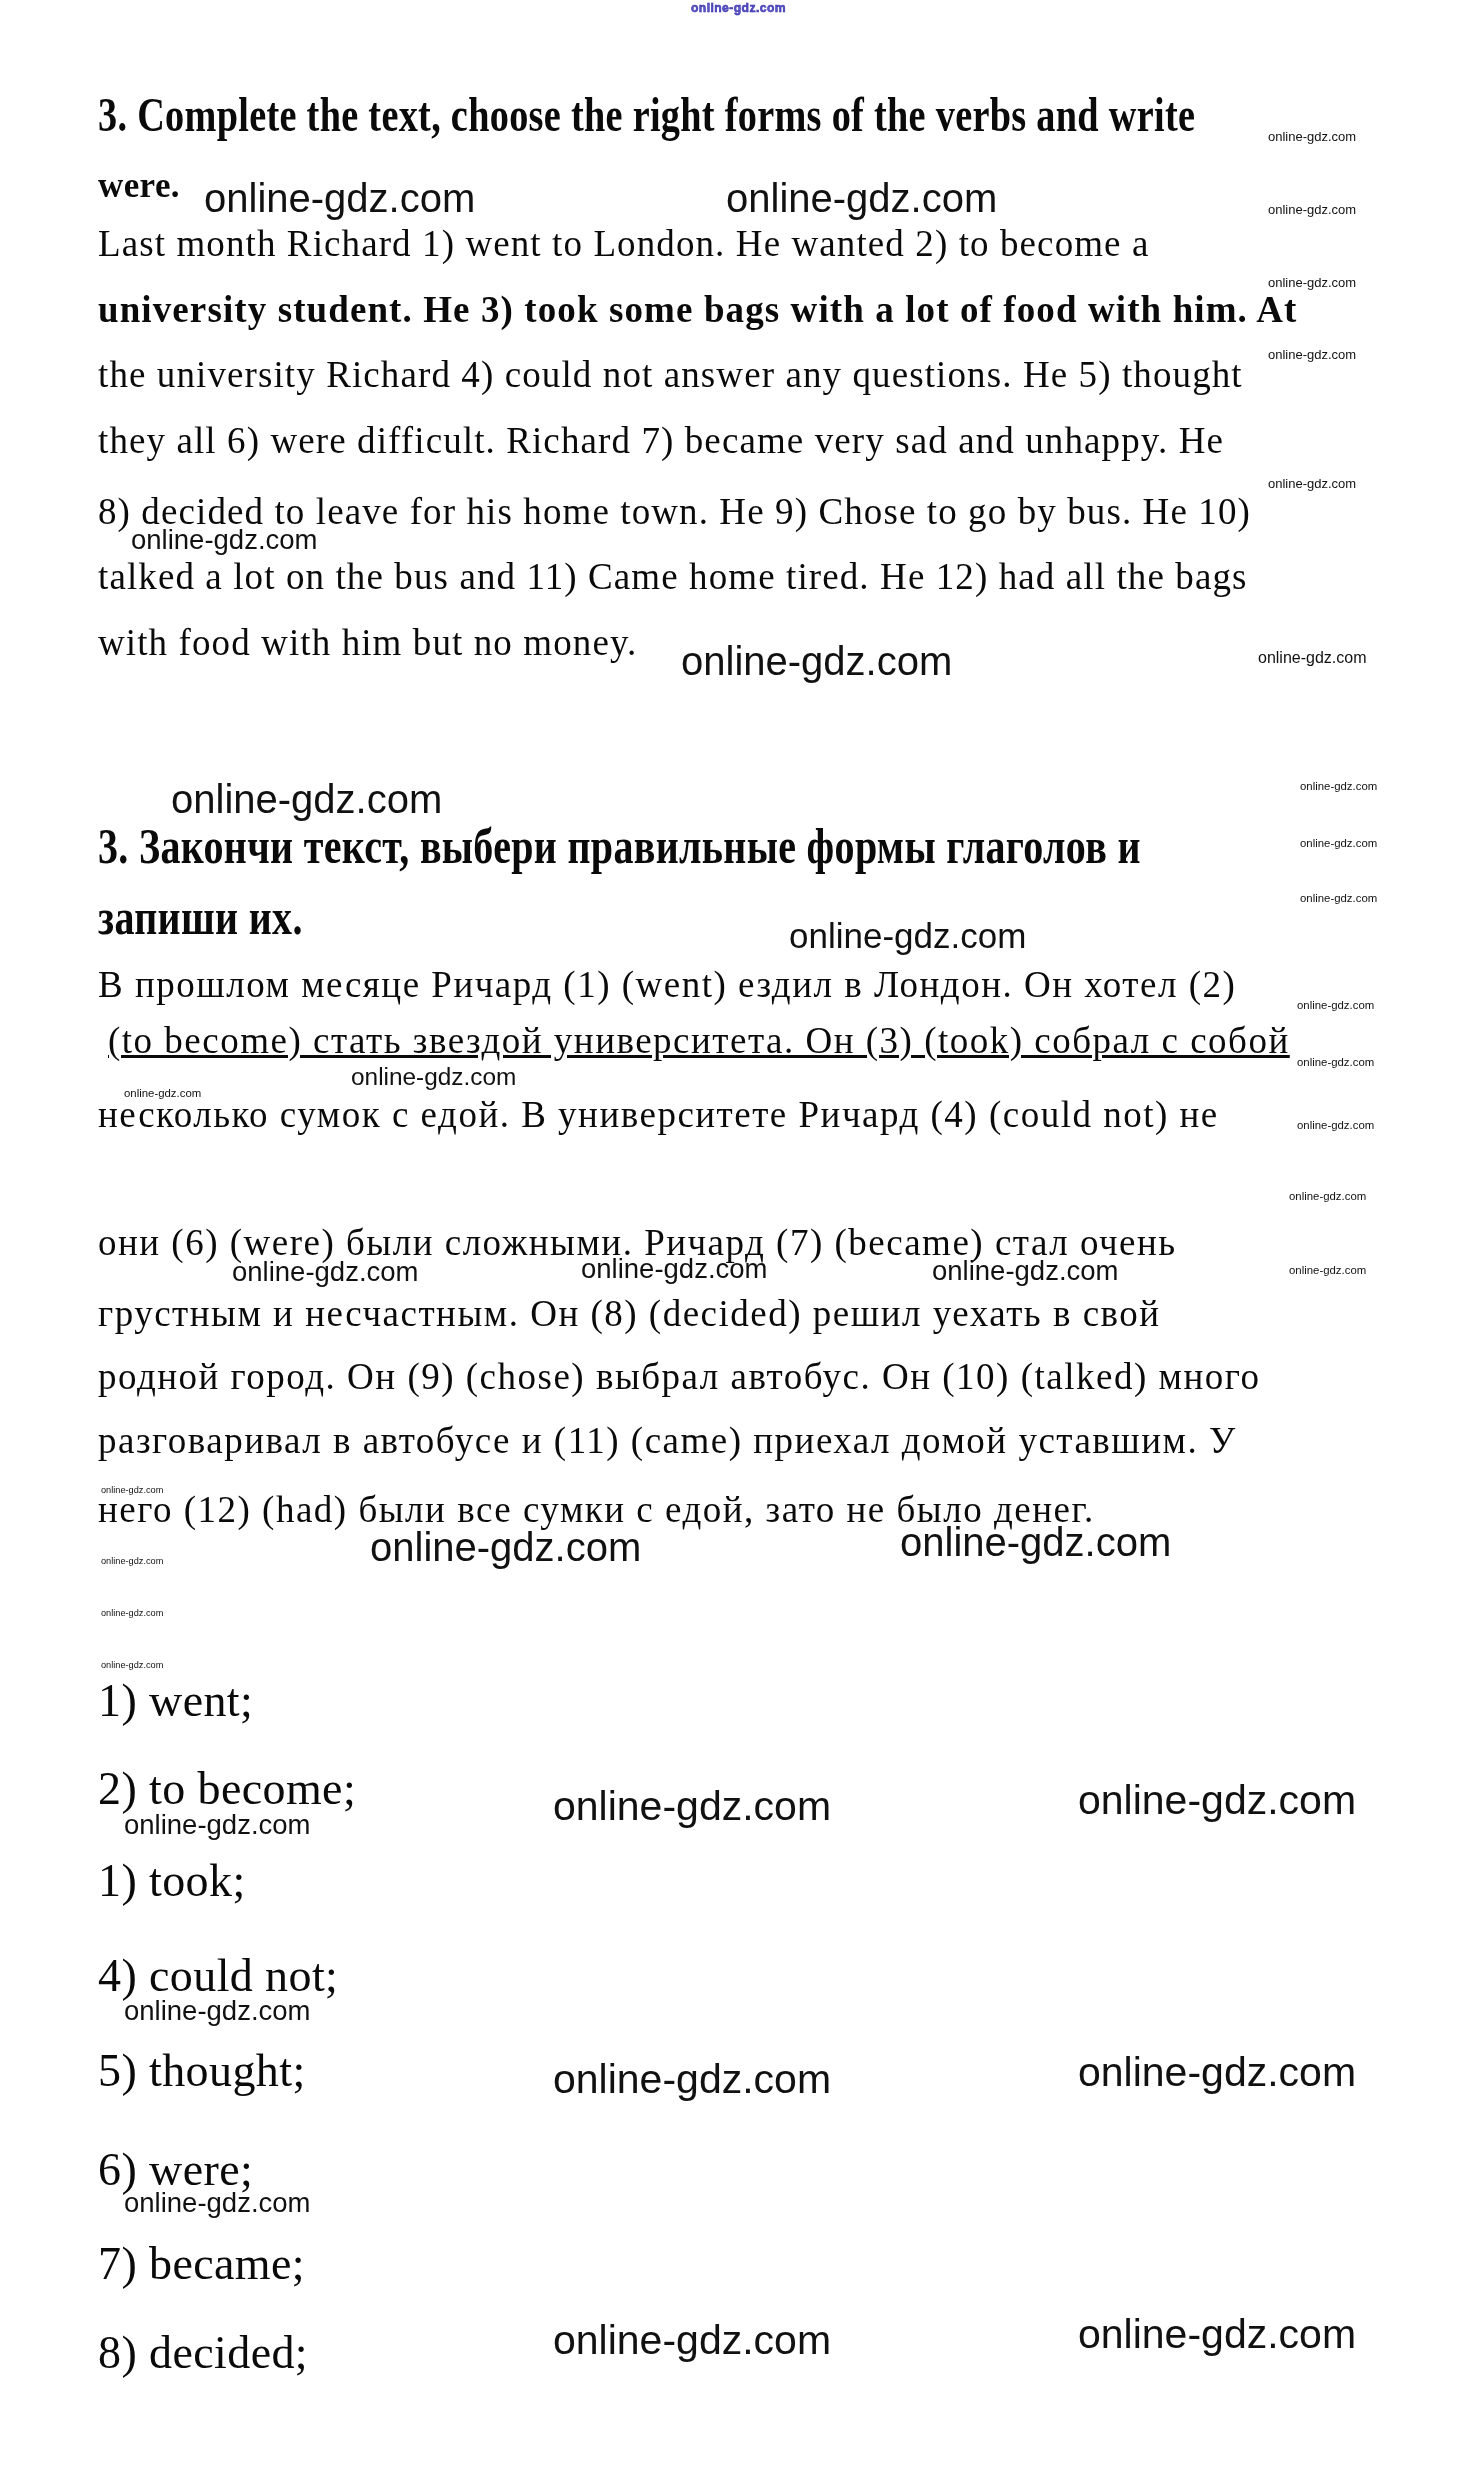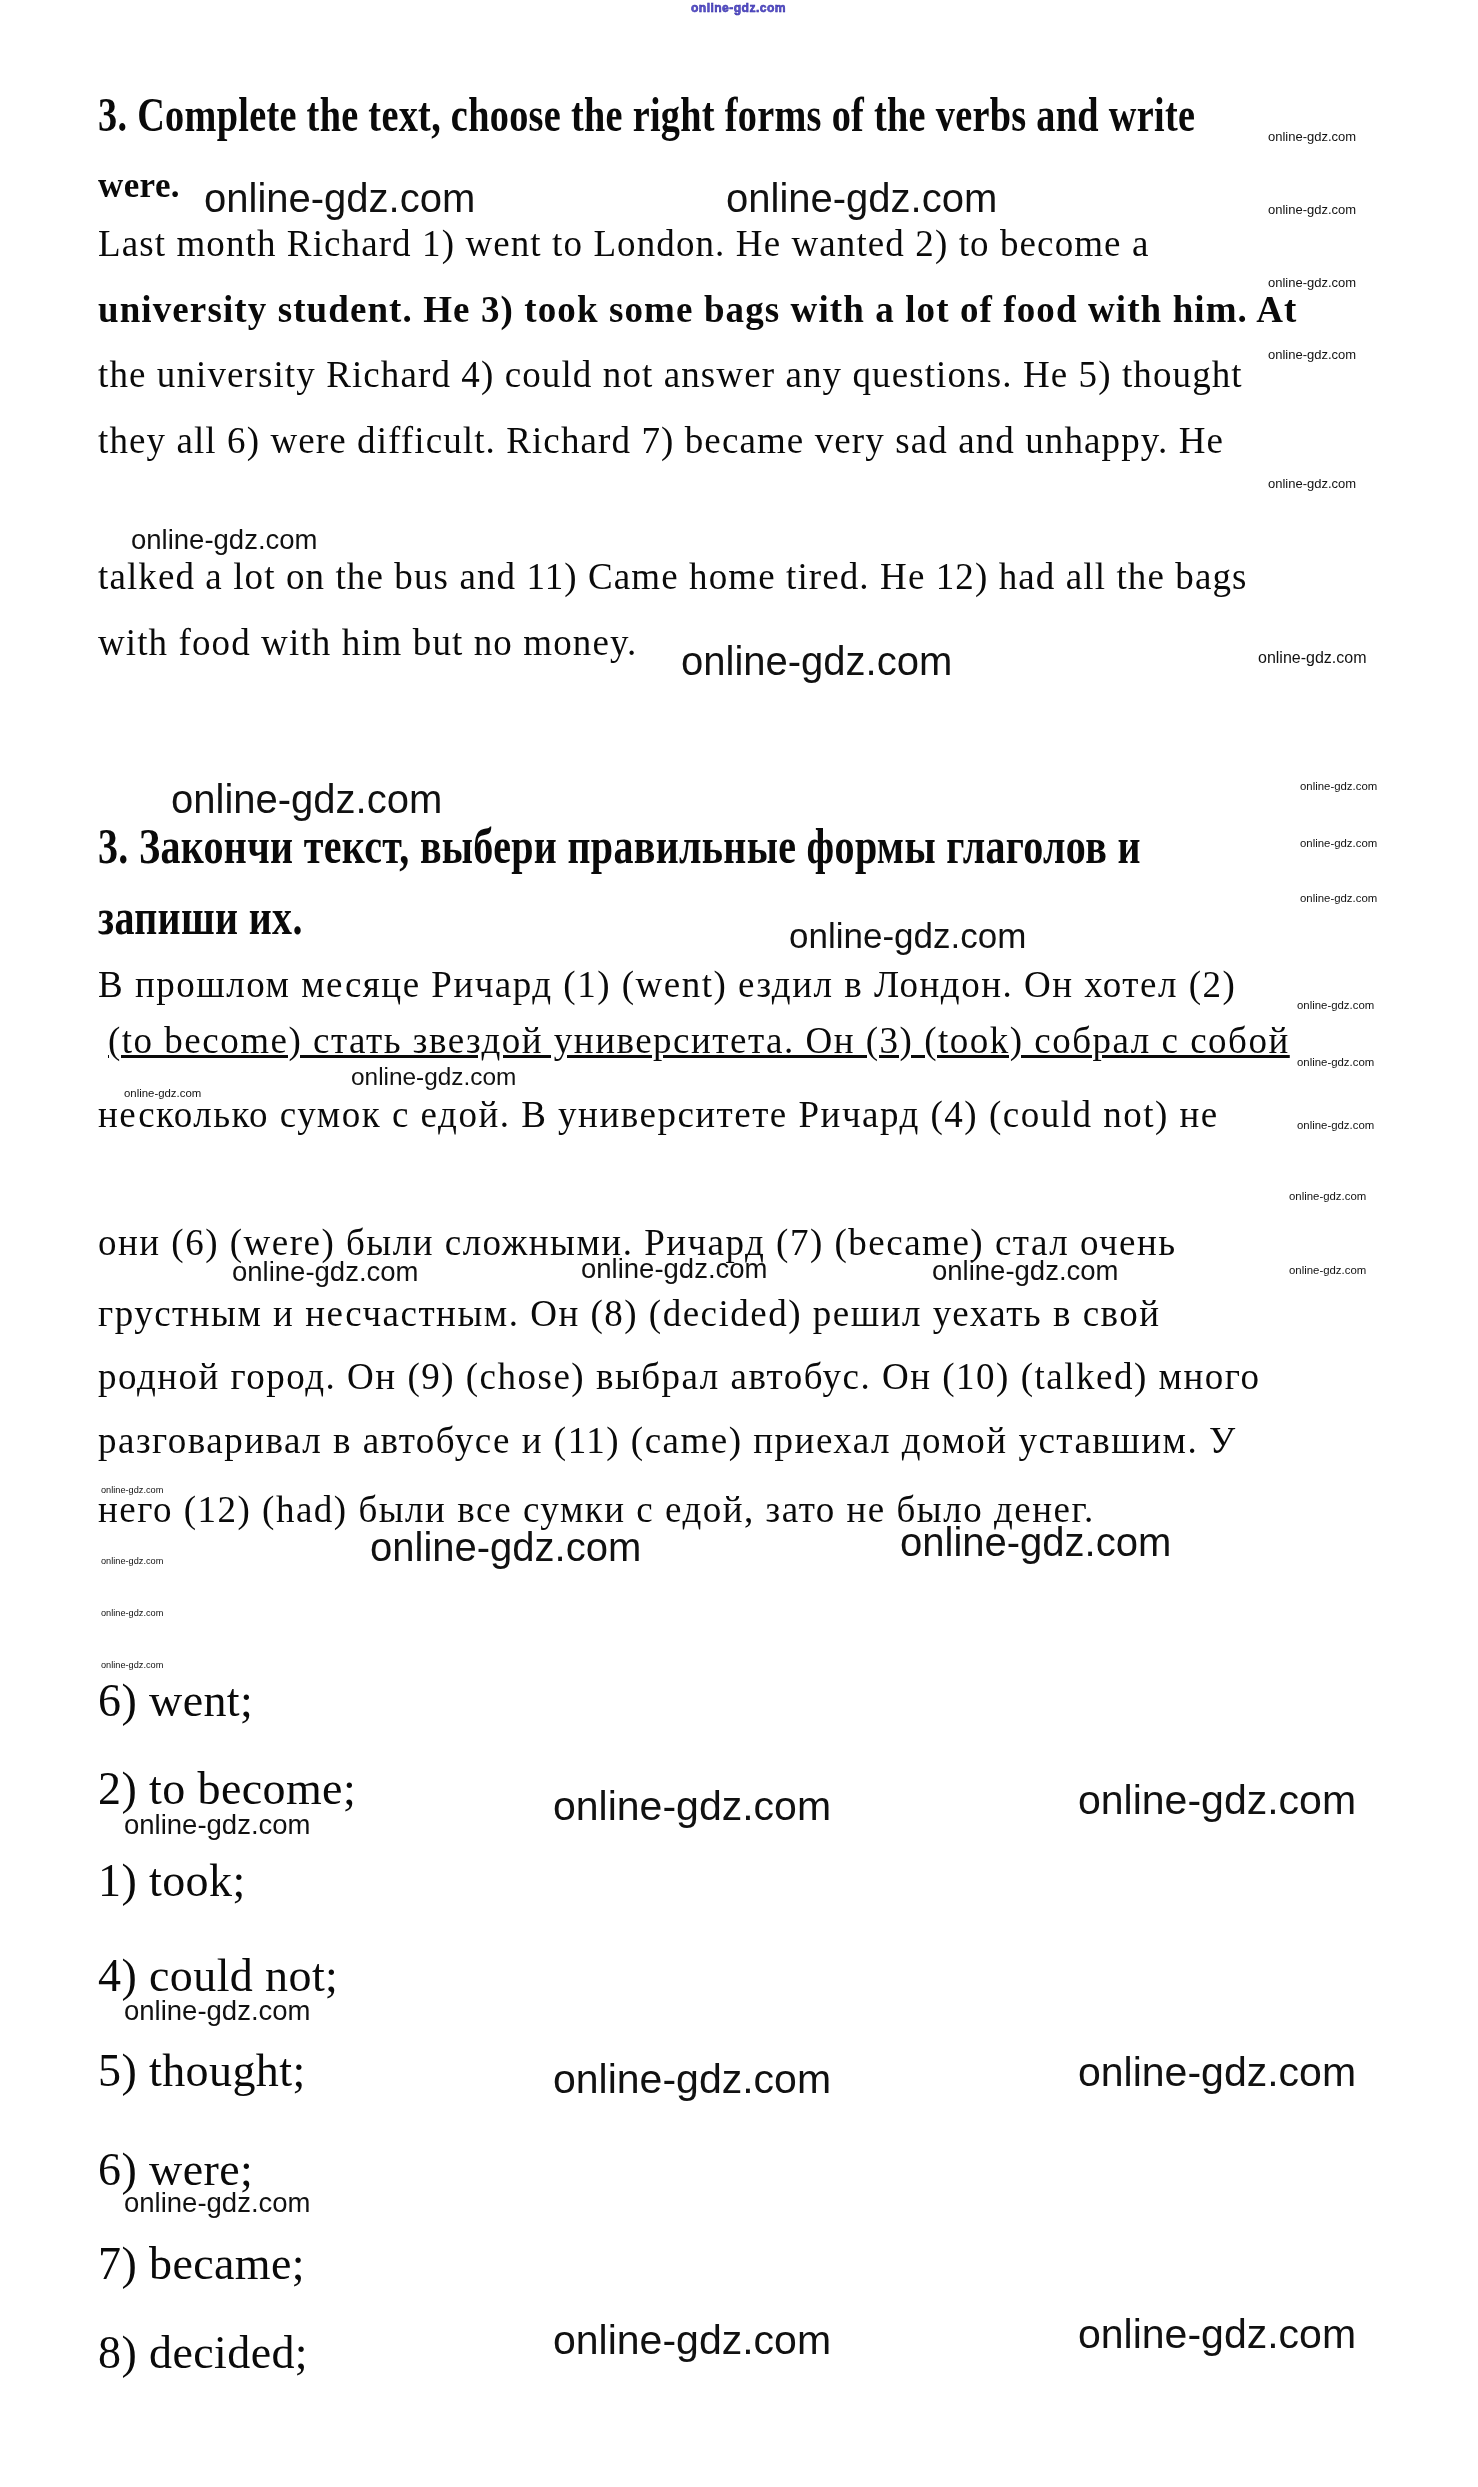--- a/index.html
+++ b/index.html
@@ -45,20 +45,21 @@
 
   <span class="wm" style="left:1268px;top:130px;font-size:13px;">online-gdz.com</span>
   <span class="wm" style="left:204px;top:178px;font-size:40px;">online-gdz.com</span>
   <span class="wm" style="left:726px;top:178px;font-size:40px;">online-gdz.com</span>
   <span class="wm" style="left:1268px;top:203px;font-size:13px;">online-gdz.com</span>
 
   <div class="abs serif body-en" style="left:98px;top:225px;">Last month Richard 1) went to London. He wanted 2) to become a</div>
   <div class="abs serif body-en" style="left:98px;top:291px;font-weight:bold;">university student. He 3) took some bags with a lot of food with him. At</div>
   <div class="abs serif body-en" style="left:98px;top:356px;">the university Richard 4) could not answer any questions. He 5) thought</div>
   <div class="abs serif body-en" style="left:98px;top:422px;">they all 6) were difficult. Richard 7) became very sad and unhappy. He</div>
+  <div class="abs serif body-en" style="left:98px;top:493px;">8) decided to leave for his home town. He 9) Chose to go by bus. He 10)</div>
   <div class="abs serif body-en" style="left:98px;top:558px;">talked a lot on the bus and 11) Came home tired. He 12) had all the bags</div>
   <div class="abs serif body-en" style="left:98px;top:624px;">with food with him but no money.</div>
 
   <span class="wm" style="left:1268px;top:276px;font-size:13px;">online-gdz.com</span>
   <span class="wm" style="left:1268px;top:348px;font-size:13px;">online-gdz.com</span>
   <span class="wm" style="left:1268px;top:477px;font-size:13px;">online-gdz.com</span>
   <span class="wm" style="left:131px;top:526px;font-size:27.5px;">online-gdz.com</span>
   <span class="wm" style="left:681px;top:641px;font-size:40px;">online-gdz.com</span>
   <span class="wm" style="left:1258px;top:650px;font-size:16px;">online-gdz.com</span>
 
@@ -93,21 +94,21 @@
   <span class="wm" style="left:1289px;top:1265px;font-size:11.4px;">online-gdz.com</span>
 
   <span class="wm" style="left:101px;top:1486px;font-size:9.2px;">online-gdz.com</span>
   <span class="wm" style="left:101px;top:1557px;font-size:9.2px;">online-gdz.com</span>
   <span class="wm" style="left:101px;top:1609px;font-size:9.2px;">online-gdz.com</span>
   <span class="wm" style="left:101px;top:1661px;font-size:9.2px;">online-gdz.com</span>
 
   <span class="wm" style="left:370px;top:1527px;font-size:40px;">online-gdz.com</span>
   <span class="wm" style="left:900px;top:1522px;font-size:40px;">online-gdz.com</span>
 
-  <div class="abs serif answer" style="left:98px;top:1678px;">6) went;</div>
+  <div class="abs serif answer" style="left:98px;top:1678px;">1) went;</div>
   <div class="abs serif answer" style="left:98px;top:1766px;">2) to become;</div>
   <div class="abs serif answer" style="left:98px;top:1858px;">1) took;</div>
   <div class="abs serif answer" style="left:98px;top:1953px;">4) could not;</div>
   <div class="abs serif answer" style="left:98px;top:2048px;">5) thought;</div>
   <div class="abs serif answer" style="left:98px;top:2147px;">6) were;</div>
   <div class="abs serif answer" style="left:98px;top:2241px;">7) became;</div>
   <div class="abs serif answer" style="left:98px;top:2330px;">8) decided;</div>
 
   <span class="wm" style="left:124px;top:1811px;font-size:27.5px;">online-gdz.com</span>
   <span class="wm" style="left:553px;top:1786px;font-size:41px;">online-gdz.com</span>

